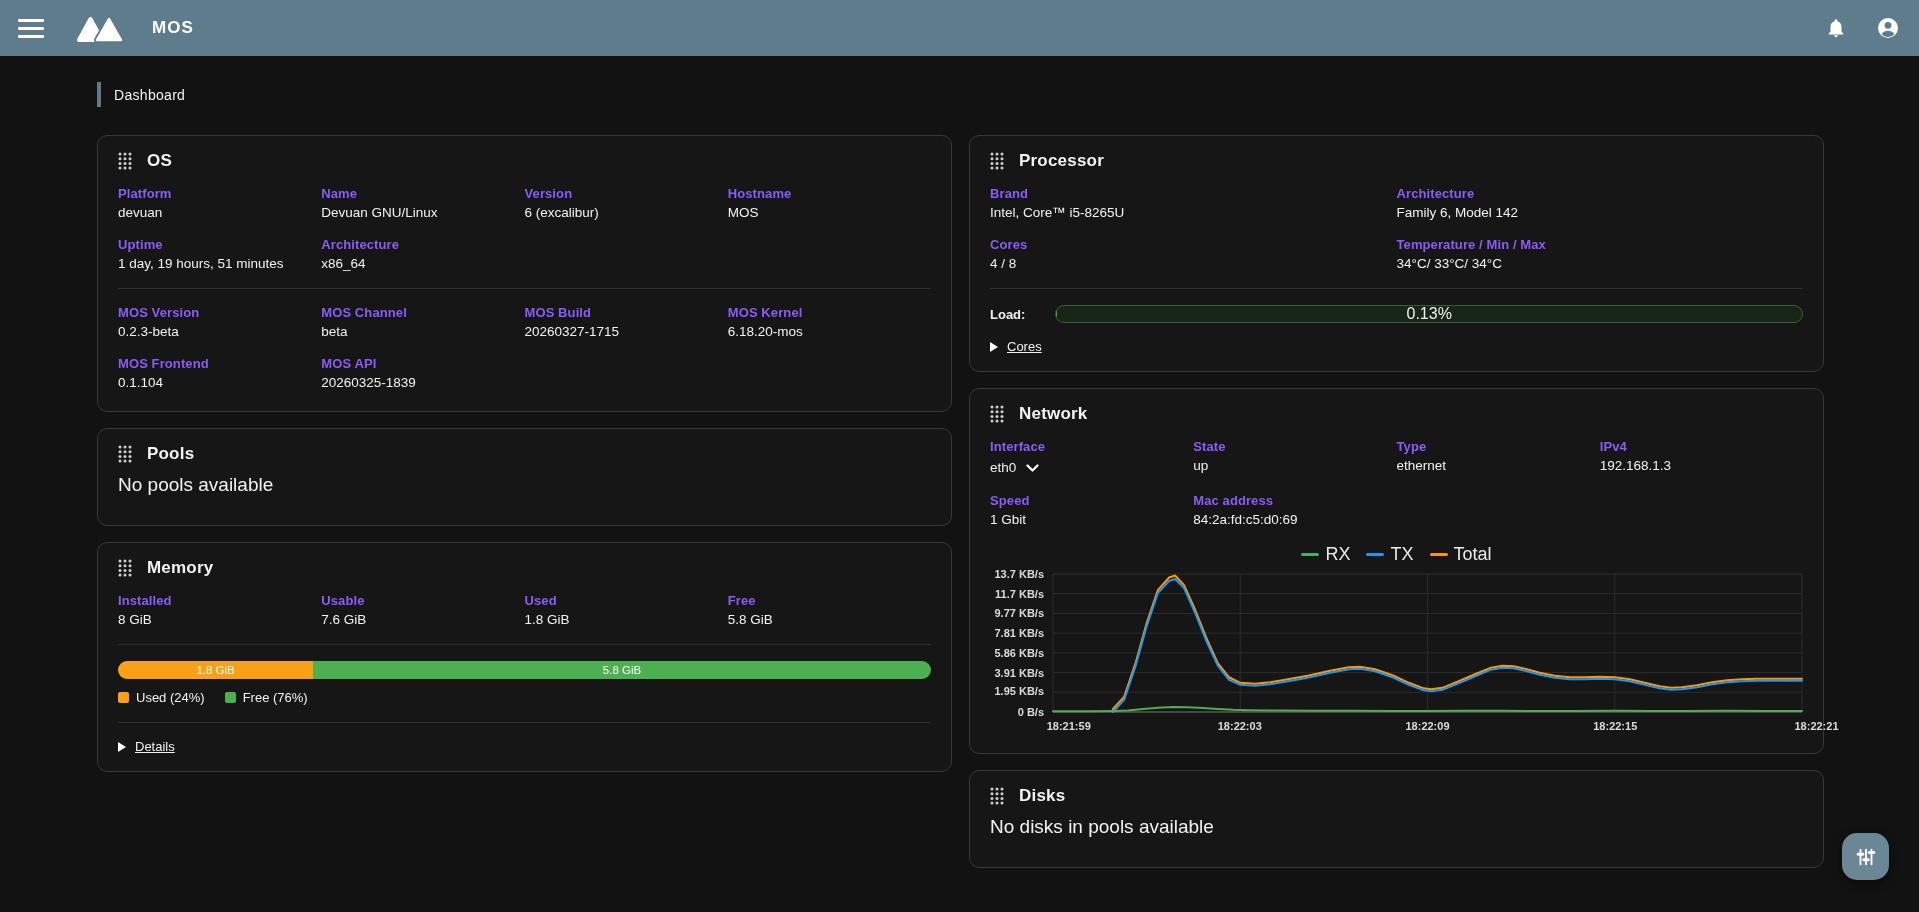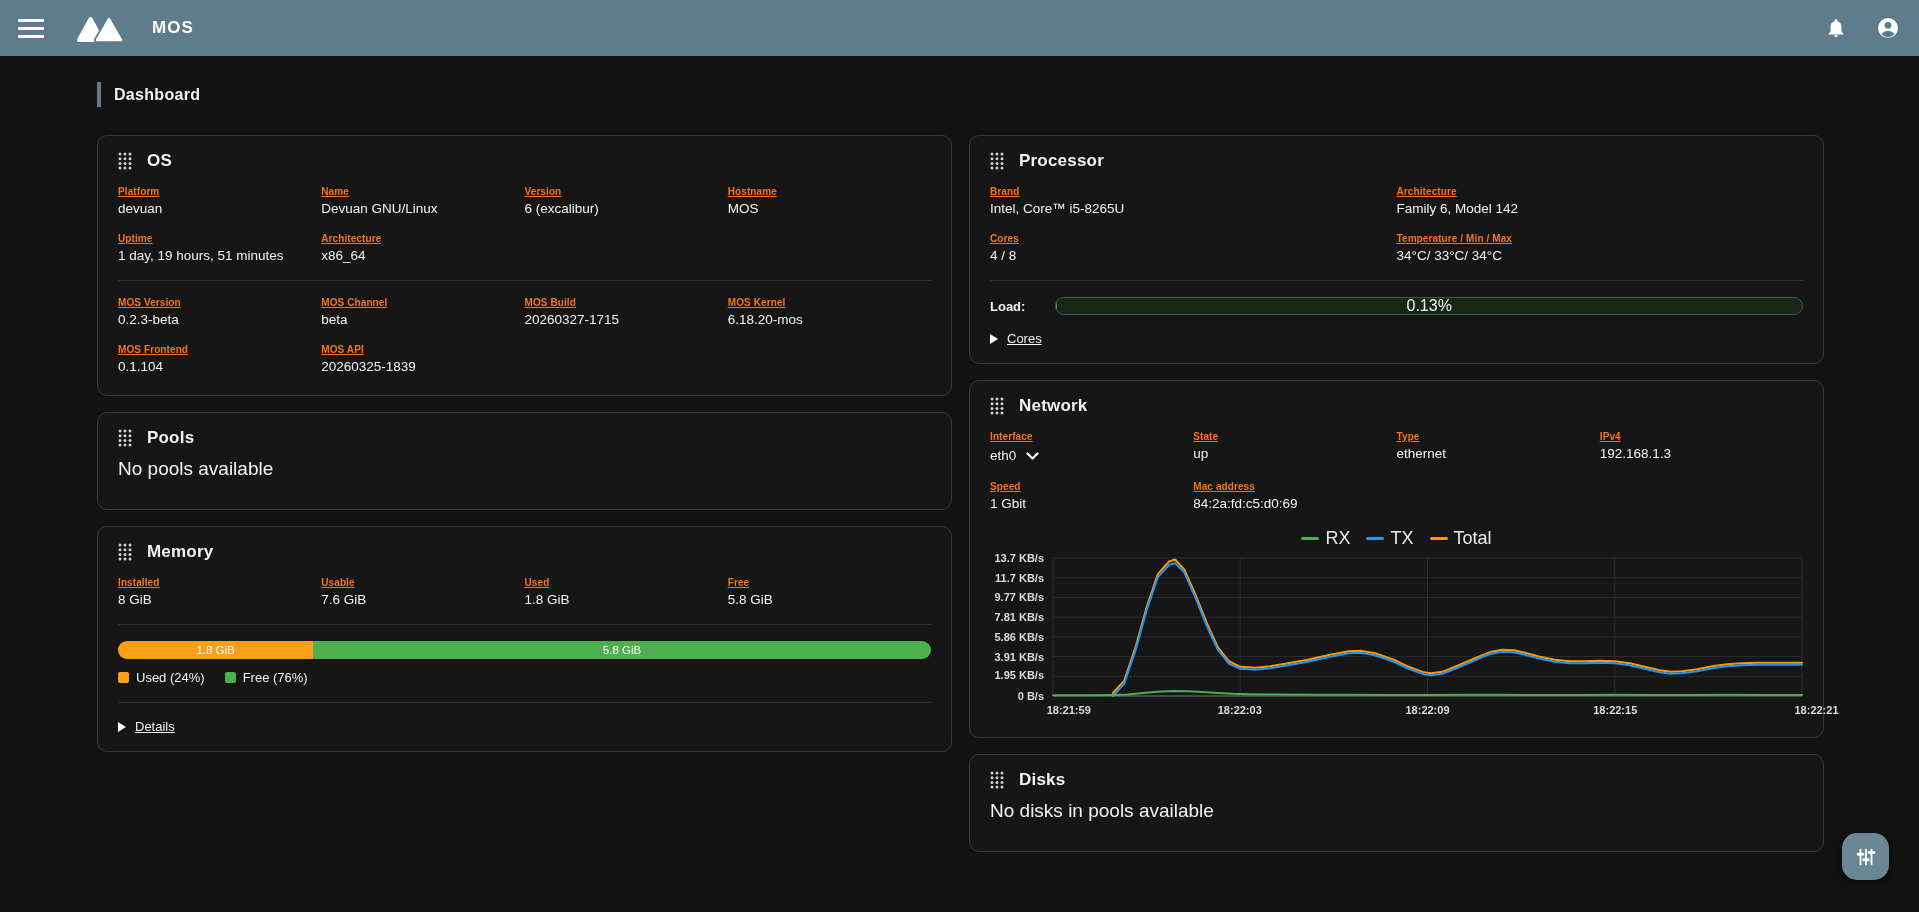--- a/index.html
+++ b/index.html
@@ -17,34 +17,34 @@
   .hamburger { width:26px; cursor:pointer; display:flex; flex-direction:column; gap:5px; }
   .hamburger span { display:block; height:3px; background:#fff; border-radius:1px; }
   .logo { margin-left:30px; display:flex; align-items:center; }
   .topbar-title { margin-left:26px; font-size:17px; font-weight:600; letter-spacing:1px; }
   .topbar-spacer { flex:1; }
   .topbar-icon { width:26px; height:26px; margin-left:26px; cursor:pointer; display:flex; align-items:center; justify-content:center; }
   
   .content { padding:26px 95px 0 97px; }
   .page-head { display:flex; align-items:center; gap:13px; margin-bottom:28px; }
   .accent-bar { width:4px; height:25px; background:#5e7c8b; }
-  .page-title { font-size:16px; font-weight:700; letter-spacing:.3px; }
+  .page-title { font-size:14px; font-weight:400; letter-spacing:.3px; }
   .grid { display:grid; grid-template-columns:1fr 1fr; column-gap:17px; align-items:start; }
   .col { display:flex; flex-direction:column; gap:16px; }
   
   .card {
     background:#161616; border:1px solid #383838; border-radius:10px;
     padding:15px 20px 17px;
   }
   .card-head { display:flex; align-items:center; gap:15px; margin-bottom:15px; }
   .card-title { font-size:17px; font-weight:700; letter-spacing:.2px; }
   .drag-icon { cursor:grab; display:flex; color:#cfcfcf; }
   .fields { display:grid; grid-template-columns:repeat(4,1fr); row-gap:17px; margin-bottom:17px; }
   .fields.two-col { grid-template-columns:1fr 1fr; }
-  .f-label { font-size:10px; font-weight:700; color:#f97316; margin-bottom:4px; letter-spacing:.1px;text-decoration:underline; }
+  .f-label { font-size:13px; font-weight:700; color:#8b5cf6; margin-bottom:4px; letter-spacing:.1px; }
   .f-value { font-size:13.5px; color:#f2f2f2; }
   .divider { border:0; border-top:1px solid #2e2e2e; margin:0 0 16px; }
   .empty-text { font-size:19px; margin:10px 0 12px; }
   
   .iface-select { display:inline-flex; align-items:center; gap:10px; cursor:pointer; }
   
   .expander { display:flex; align-items:center; gap:9px; cursor:pointer; margin-top:2px; }
   .tri { width:0; height:0; border-left:8px solid #fff; border-top:5px solid transparent; border-bottom:5px solid transparent; }
   .expander-label { font-size:13px; text-decoration:underline; }
   

